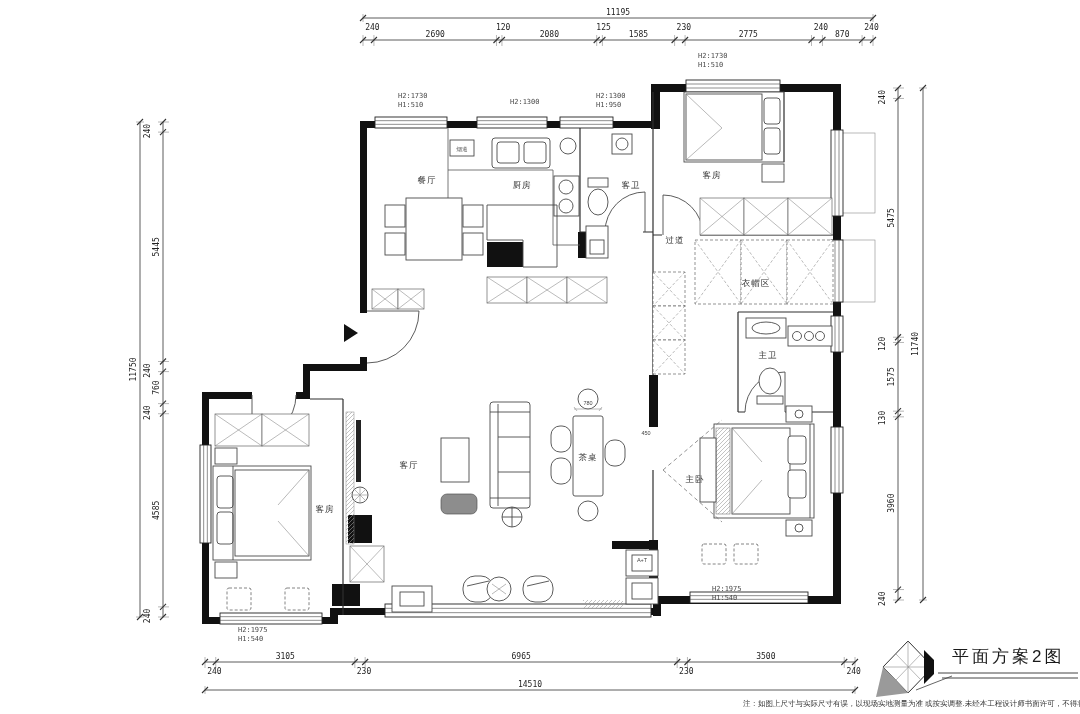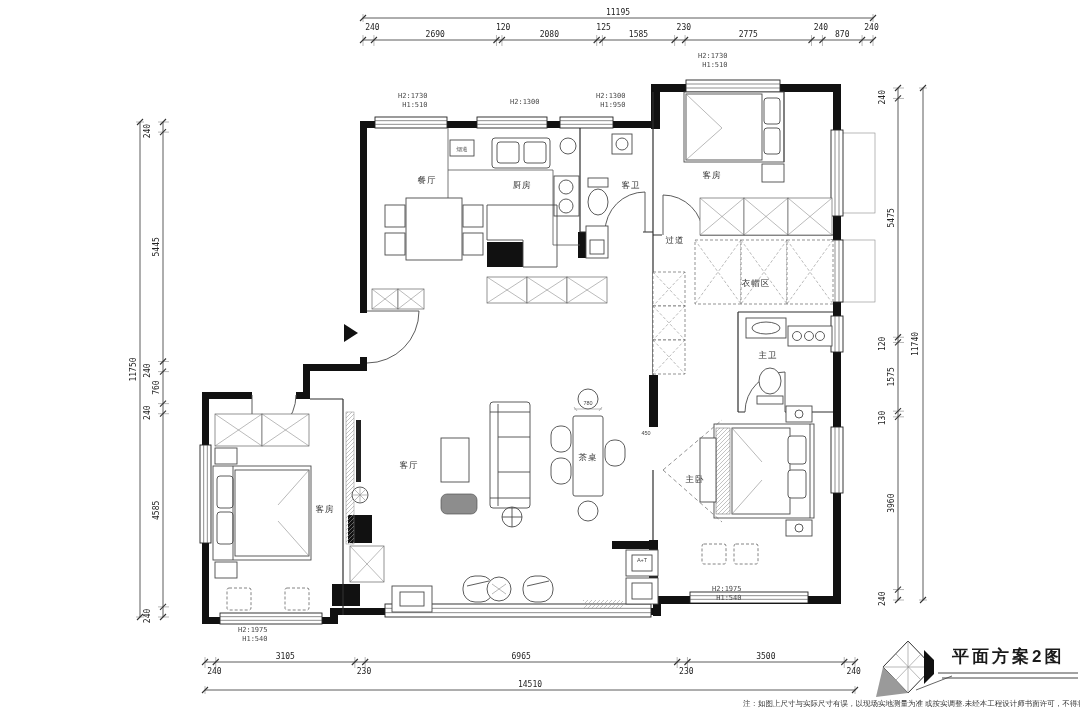--- a/index.html
+++ b/index.html
@@ -1,23 +1,23 @@
 <!DOCTYPE html>
 <html><head>
 <meta charset="utf-8">
 <style>
   html,body{margin:0;padding:0;background:#e8e8e8;}
   .stage{position:relative;width:1080px;height:714px;background:#ffffff;overflow:hidden;
          font-family:"Liberation Sans","DejaVu Sans",sans-serif;}
   svg{position:absolute;left:0;top:0;}
   .wtag{position:absolute;font-size:7px;line-height:1.35;color:#4a4a4a;
-        font-family:"DejaVu Sans Mono",monospace;white-space:nowrap;text-align:right;}
+        font-family:"DejaVu Sans Mono",monospace;white-space:nowrap;}
   .note{position:absolute;left:743px;top:699px;width:337px;font-size:7.5px;color:#333;
         white-space:nowrap;overflow:hidden;}
-  .title{position:absolute;left:952px;top:645px;font-size:17px;font-weight:bold;
+  .title{position:absolute;left:952px;top:645px;font-size:17px;font-weight:normal;
          letter-spacing:3px;color:#1a1a1a;}
   text.room{font-size:8.5px;fill:#333;letter-spacing:1px;}
   text.tiny{font-size:5.5px;fill:#444;letter-spacing:0;}
   text.dim{font-size:8px;fill:#222;font-family:"DejaVu Sans Mono",monospace;}
   .w{fill:#111;}
   .tl{stroke:#2f2f2f;stroke-width:1.2;fill:none;}
   .tl2{stroke:#555;stroke-width:0.8;fill:none;}
   .furn{stroke:#4a4a4a;stroke-width:0.9;fill:#fff;}
   .furnN{stroke:#4a4a4a;stroke-width:0.9;fill:none;}
   .lite{stroke:#8a8a8a;stroke-width:0.6;fill:none;}

